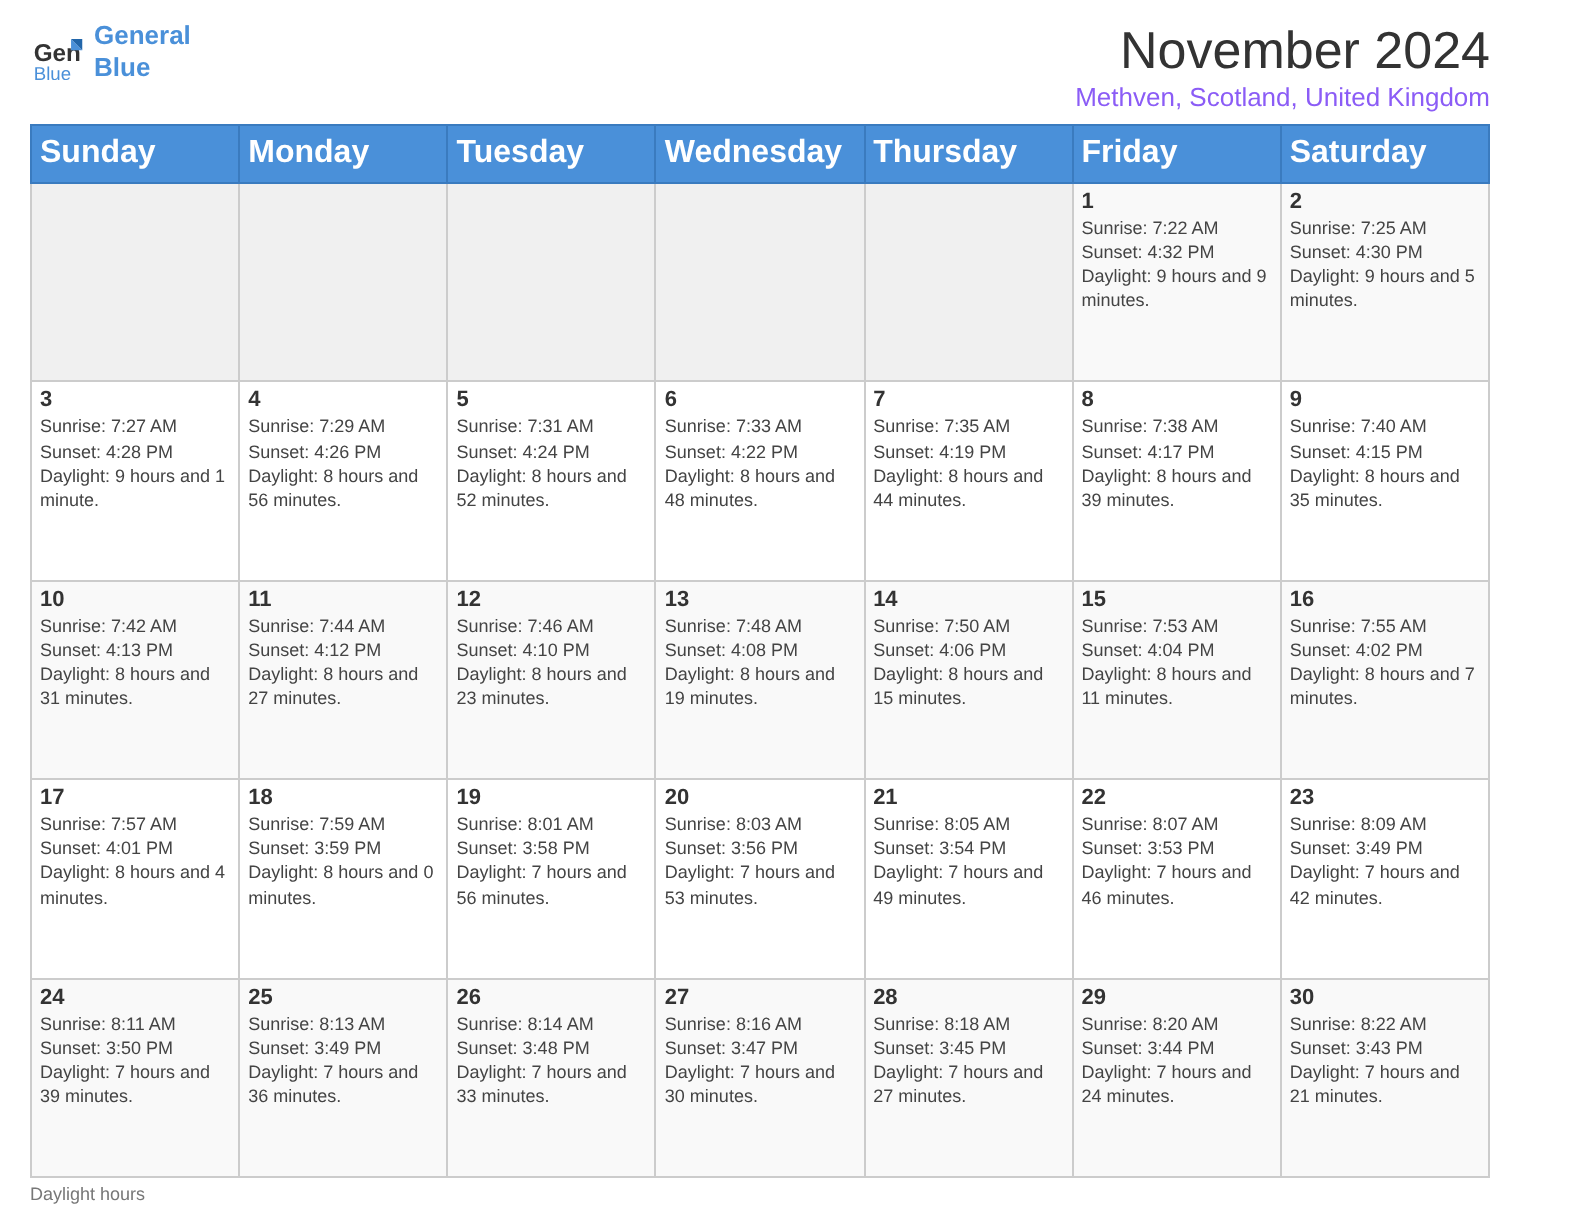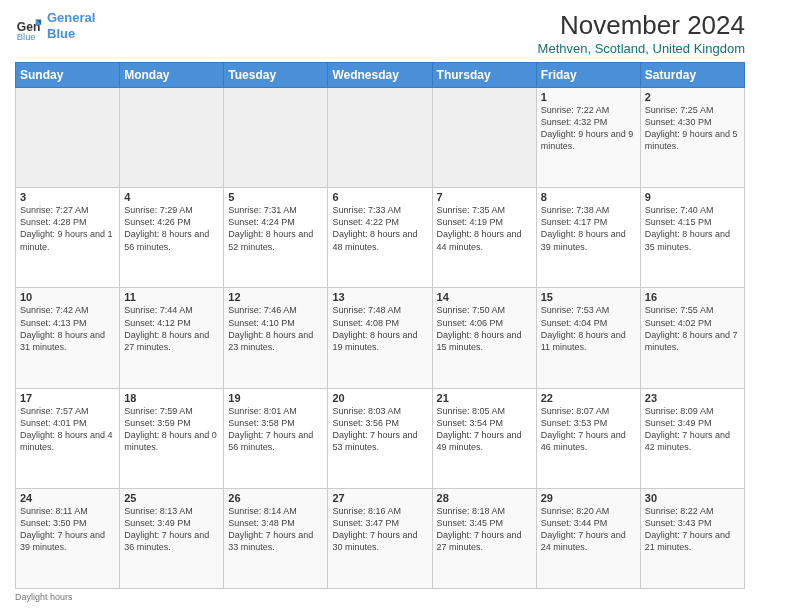--- a/index.html
+++ b/index.html
@@ -44,33 +44,33 @@
     .title-area {
       text-align: right;
     }
     .month-title {
       font-size: 26px;
       font-weight: normal;
       color: #333;
     }
     .location {
       font-size: 13px;
-      color: #0f766e;
+      color: #8b5cf6;
     }
     .calendar {
       flex: 1;
       border: 1px solid #ccc;
       border-collapse: collapse;
       width: 100%;
       table-layout: fixed;
     }
     .calendar th {
       background: #4a90d9;
       color: #fff;
-      font-size: 12px;
+      font-size: 16px;
       font-weight: bold;
       padding: 5px 4px;
       border: 1px solid #3a7bbf;
       text-align: left;
     }
     .calendar td {
       border: 1px solid #ccc;
       vertical-align: top;
       padding: 3px 4px;
       font-size: 9.5px;

